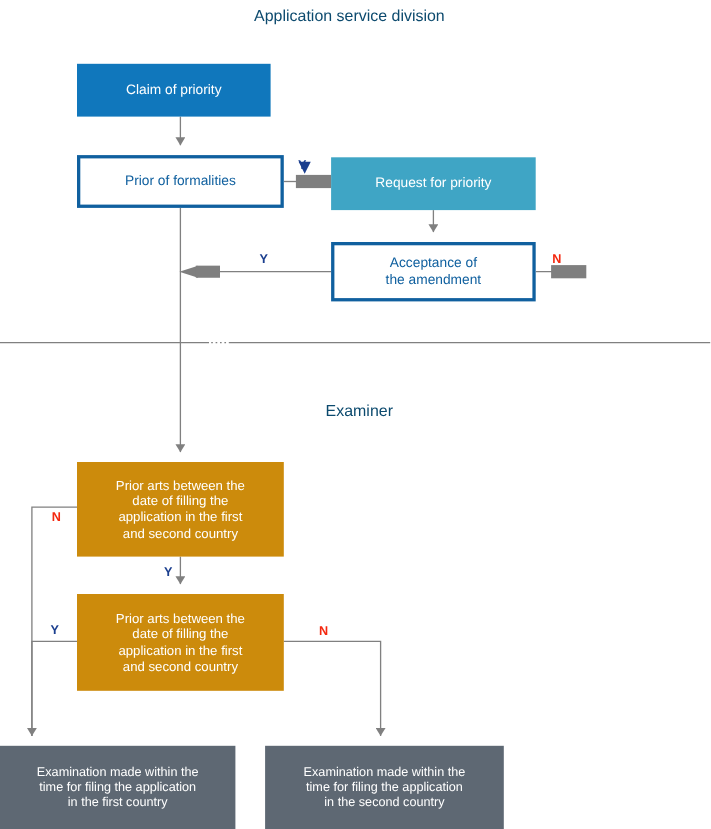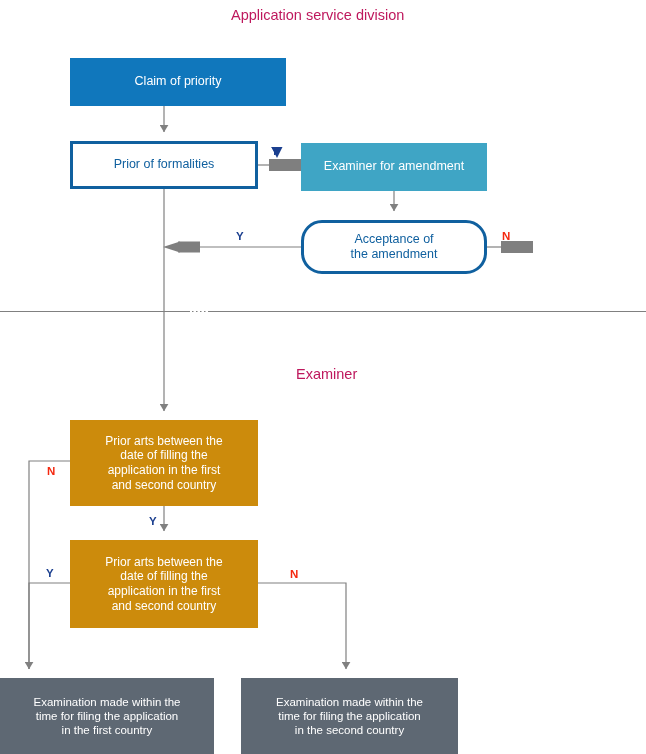--- a/index.html
+++ b/index.html
@@ -37,21 +37,21 @@
   .node-solid {
     color: #ffffff;
   }
   .node-outline {
     background: #ffffff;
     border: 3px solid #10609F;
     color: #10609F;
   }
   .label-title {
     position: absolute;
-    color: #be185d;
+    color: #0c4a6e;
     font-size: 14.5px;
     font-weight: 400;
     white-space: nowrap;
   }
   .branch-label {
     position: absolute;
     font-size: 11.5px;
     font-weight: 700;
     white-space: nowrap;
     letter-spacing: 0;
@@ -103,33 +103,33 @@
 
     <path d="M70,583 L29,583 L29,669" fill="none" stroke="#808080" stroke-width="1.2"></path>
 
     <path d="M258,583 L346,583 L346,669" fill="none" stroke="#808080" stroke-width="1.2" marker-end="url(#arrowDown)"></path>
   </svg>
 
   <div class="label-title" style="left:231px; top:7px;">Application service division</div>
 
   <div class="label-title" style="left:296px; top:366px;">Examiner</div>
 
-  <div class="node node-solid" style="left:70px; top:58px; width:216px; height:48px; background:#1077BC; font-size:12.5px;">
+  <div class="node node-solid" style="left:70px; top:58px; width:176px; height:48px; background:#1077BC; font-size:12.5px;">
     <span class="nodetext">Claim of priority</span>
   </div>
 
   <div class="node node-outline" style="left:70px; top:141px; width:188px; height:48px; font-size:12.5px;">
     <span class="nodetext">Prior of formalities</span>
   </div>
 
   <div class="node node-solid" style="left:301px; top:143px; width:186px; height:48px; background:#3FA5C5; font-size:12.5px;">
-    <span class="nodetext">Examiner for amendment</span>
+    <span class="nodetext">Request for priority</span>
   </div>
 
-  <div class="node node-outline" style="left:301px; top:220px; width:186px; height:54px; font-size:12.5px;border-radius:21px;">
+  <div class="node node-outline" style="left:301px; top:220px; width:186px; height:54px; font-size:12.5px;">
     <span class="nodetext">Acceptance of
 the amendment</span>
   </div>
 
 
   <div class="node node-solid" style="left:70px; top:420px; width:188px; height:86px; background:#CC8B0C; font-size:12px;">
     <span class="nodetext">Prior arts between the
 date of filling the
 application in the first
 and second country</span>

